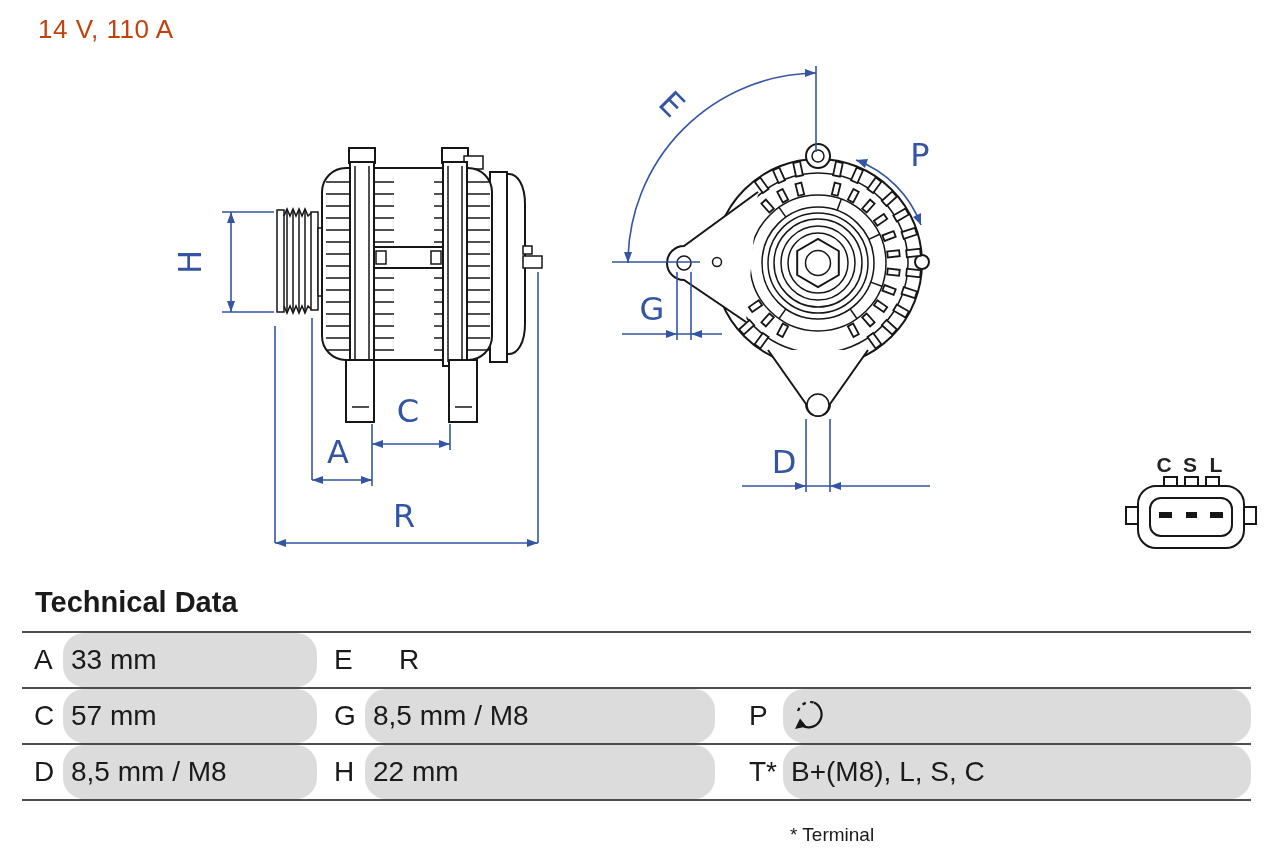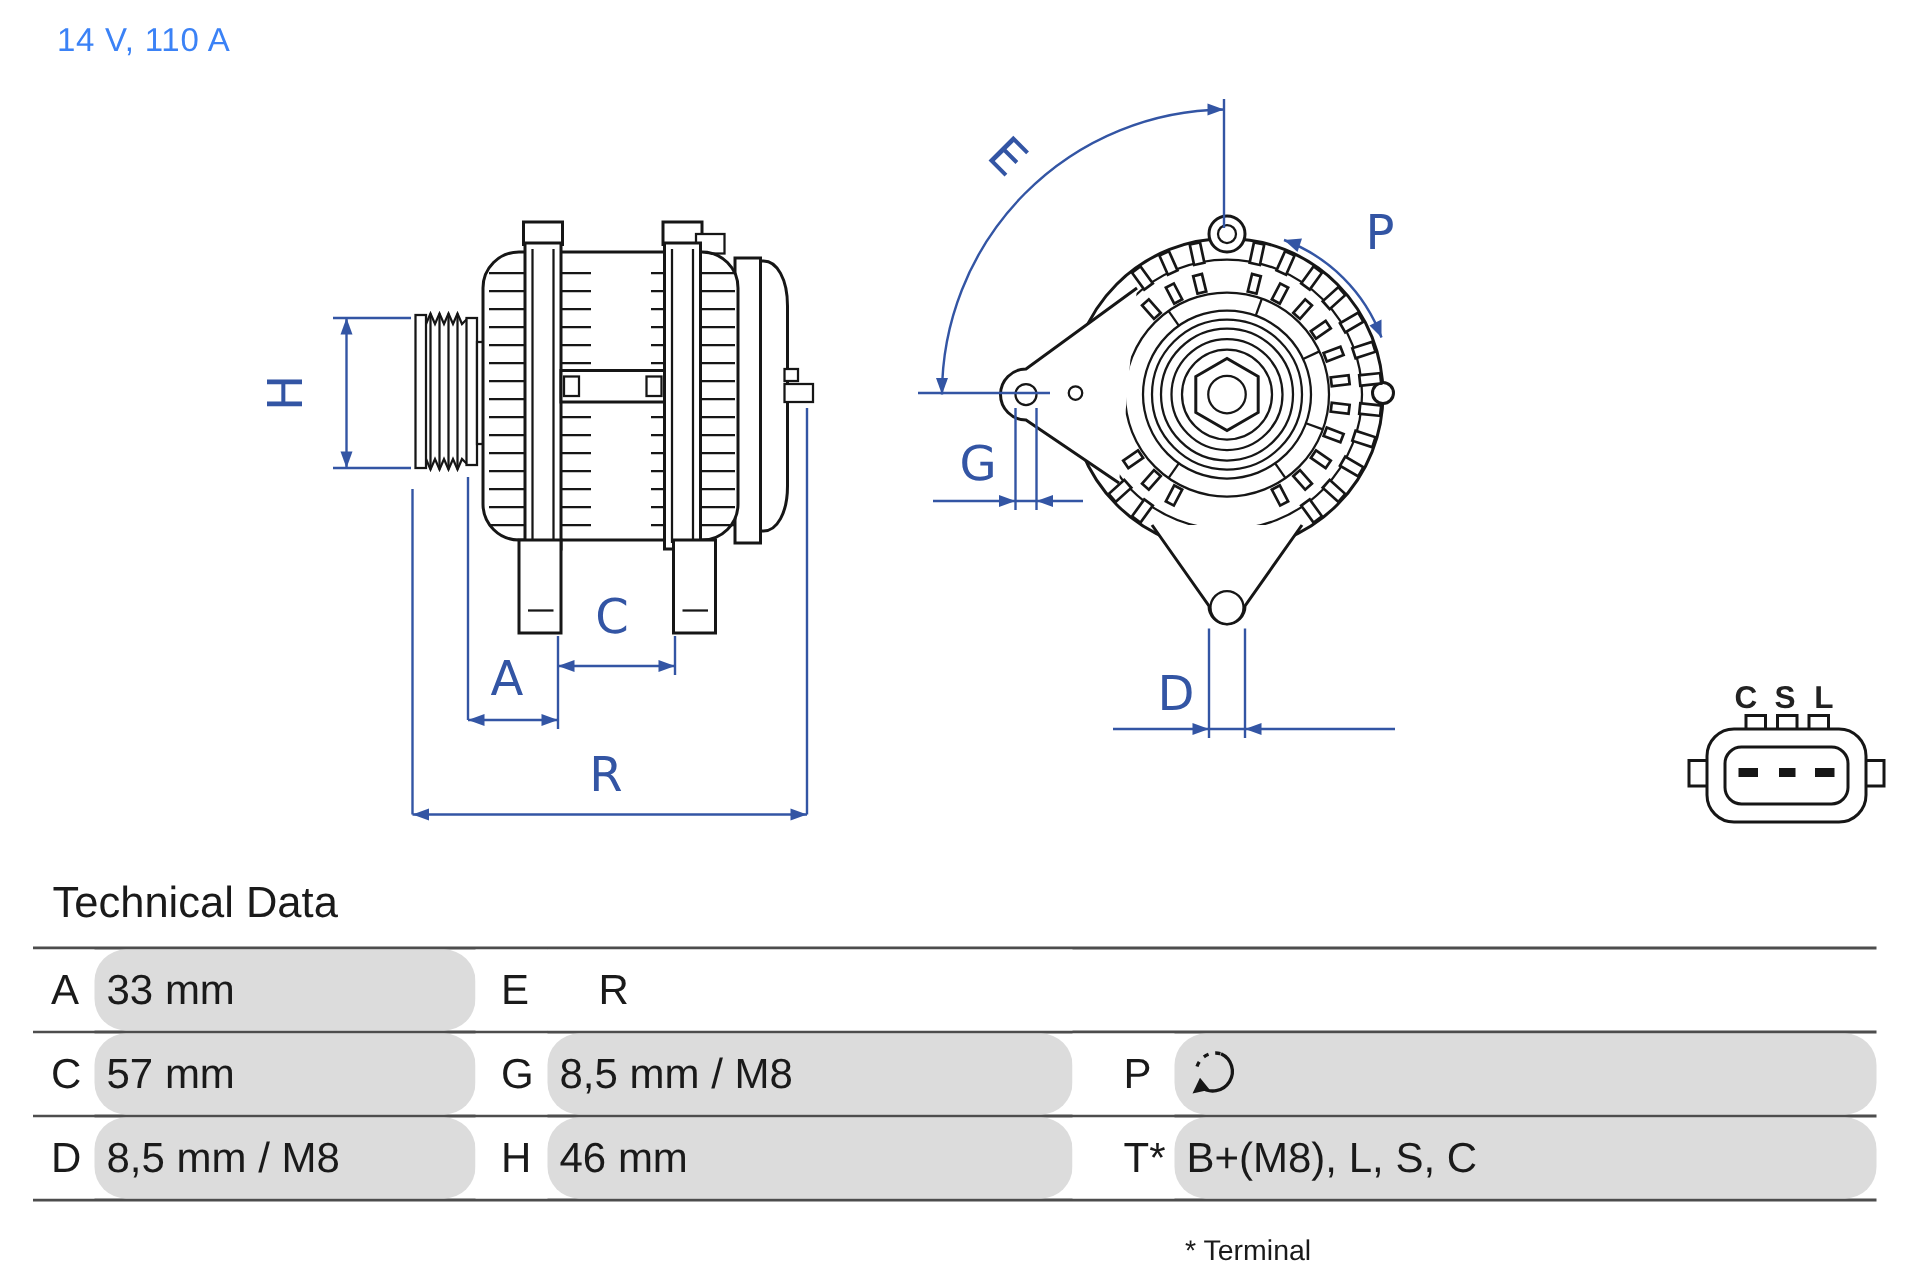--- a/index.html
+++ b/index.html
@@ -1,30 +1,30 @@
 <!DOCTYPE html>
 <html style="--blue: #3355a4; --ink: #161616; --gray: #dcdcdc; --rule: #4d4d4d;"><head>
 <meta charset="utf-8">
 <style>
   :root{ --blue:#3355a4; --ink:#161616; --gray:#dcdcdc; --rule:#4d4d4d; }
   html,body{margin:0;padding:0;}
   body{width:1280px;height:853px;background:#fff;position:relative;overflow:hidden;
        font-family:"Liberation Sans",sans-serif;color:#1a1a1a;}
-  .title{position:absolute;left:38px;top:14px;font-size:22px;letter-spacing:.5px;color:#3b82f6;}
+  .title{position:absolute;left:38px;top:14px;font-size:26px;letter-spacing:.5px;color:#c2410c;}
   #drawing{position:absolute;left:0;top:0;}
   .ink{stroke:var(--ink);stroke-width:2;fill:none;}
   .inkf{stroke:var(--ink);stroke-width:2;fill:#fff;}
   .thin{stroke-width:1.5;}
   .fill{fill:#fff;stroke:none;}
   .blue{stroke:var(--blue);stroke-width:1.6;fill:none;}
   .bluef{fill:var(--blue);stroke:none;}
   .slot{fill:#fff;stroke:var(--ink);stroke-width:1.8;}
   .dim{fill:var(--blue);font-family:"DejaVu Sans",sans-serif;font-size:32px;font-weight:400;}
   .pinlbl{font-family:"Liberation Sans",sans-serif;font-size:21px;font-weight:bold;fill:#222;}
-  .t-heading{position:absolute;left:35px;top:586px;font-size:29px;font-weight:normal;color:#1a1a1a;}
+  .t-heading{position:absolute;left:35px;top:586px;font-size:29px;font-weight:bold;color:#1a1a1a;}
   .t-wrap{position:absolute;left:22px;top:631px;width:1229px;border-top:2px solid var(--rule);}
   .t-row{display:grid;grid-template-columns:41px 254px 48px 350px 68px 468px;height:54px;
          border-bottom:2px solid var(--rule);}
   .cell{display:flex;align-items:center;font-size:28px;color:#1a1a1a;}
   .lab{background:#fff;}
   .val{background:var(--gray);padding-left:8px;border-radius:21px;}
   .p1{padding-left:12px;} .p2{padding-left:17px;} .p3{padding-left:34px;}
   .footnote{margin-top:23px;padding-left:768px;font-size:19px;color:#1a1a1a;}
   .roticon{display:block;}
 </style>
@@ -294,18 +294,18 @@
         <path d="M7,15 A13,13 0 0 1 23,6.5" fill="none" stroke="#161616" stroke-width="2.2" stroke-dasharray="3.5,4.5"></path>
         <path d="M23,6.5 A13,13 0 1 1 9.5,28.5" fill="none" stroke="#161616" stroke-width="2.2"></path>
         <polygon points="4,33 15.5,30.5 9,22.5" fill="#161616"></polygon>
       </svg>
     </div>
   </div>
   <div class="t-row">
     <div class="cell lab p1">D</div>
     <div class="cell val">8,5 mm / M8</div>
     <div class="cell lab p2">H</div>
-    <div class="cell val">46 mm</div>
+    <div class="cell val">22 mm</div>
     <div class="cell lab p3">T*</div>
     <div class="cell val">B+(M8), L, S, C</div>
   </div>
   <div class="footnote">* Terminal</div>
 </div>
 
 </body></html>

